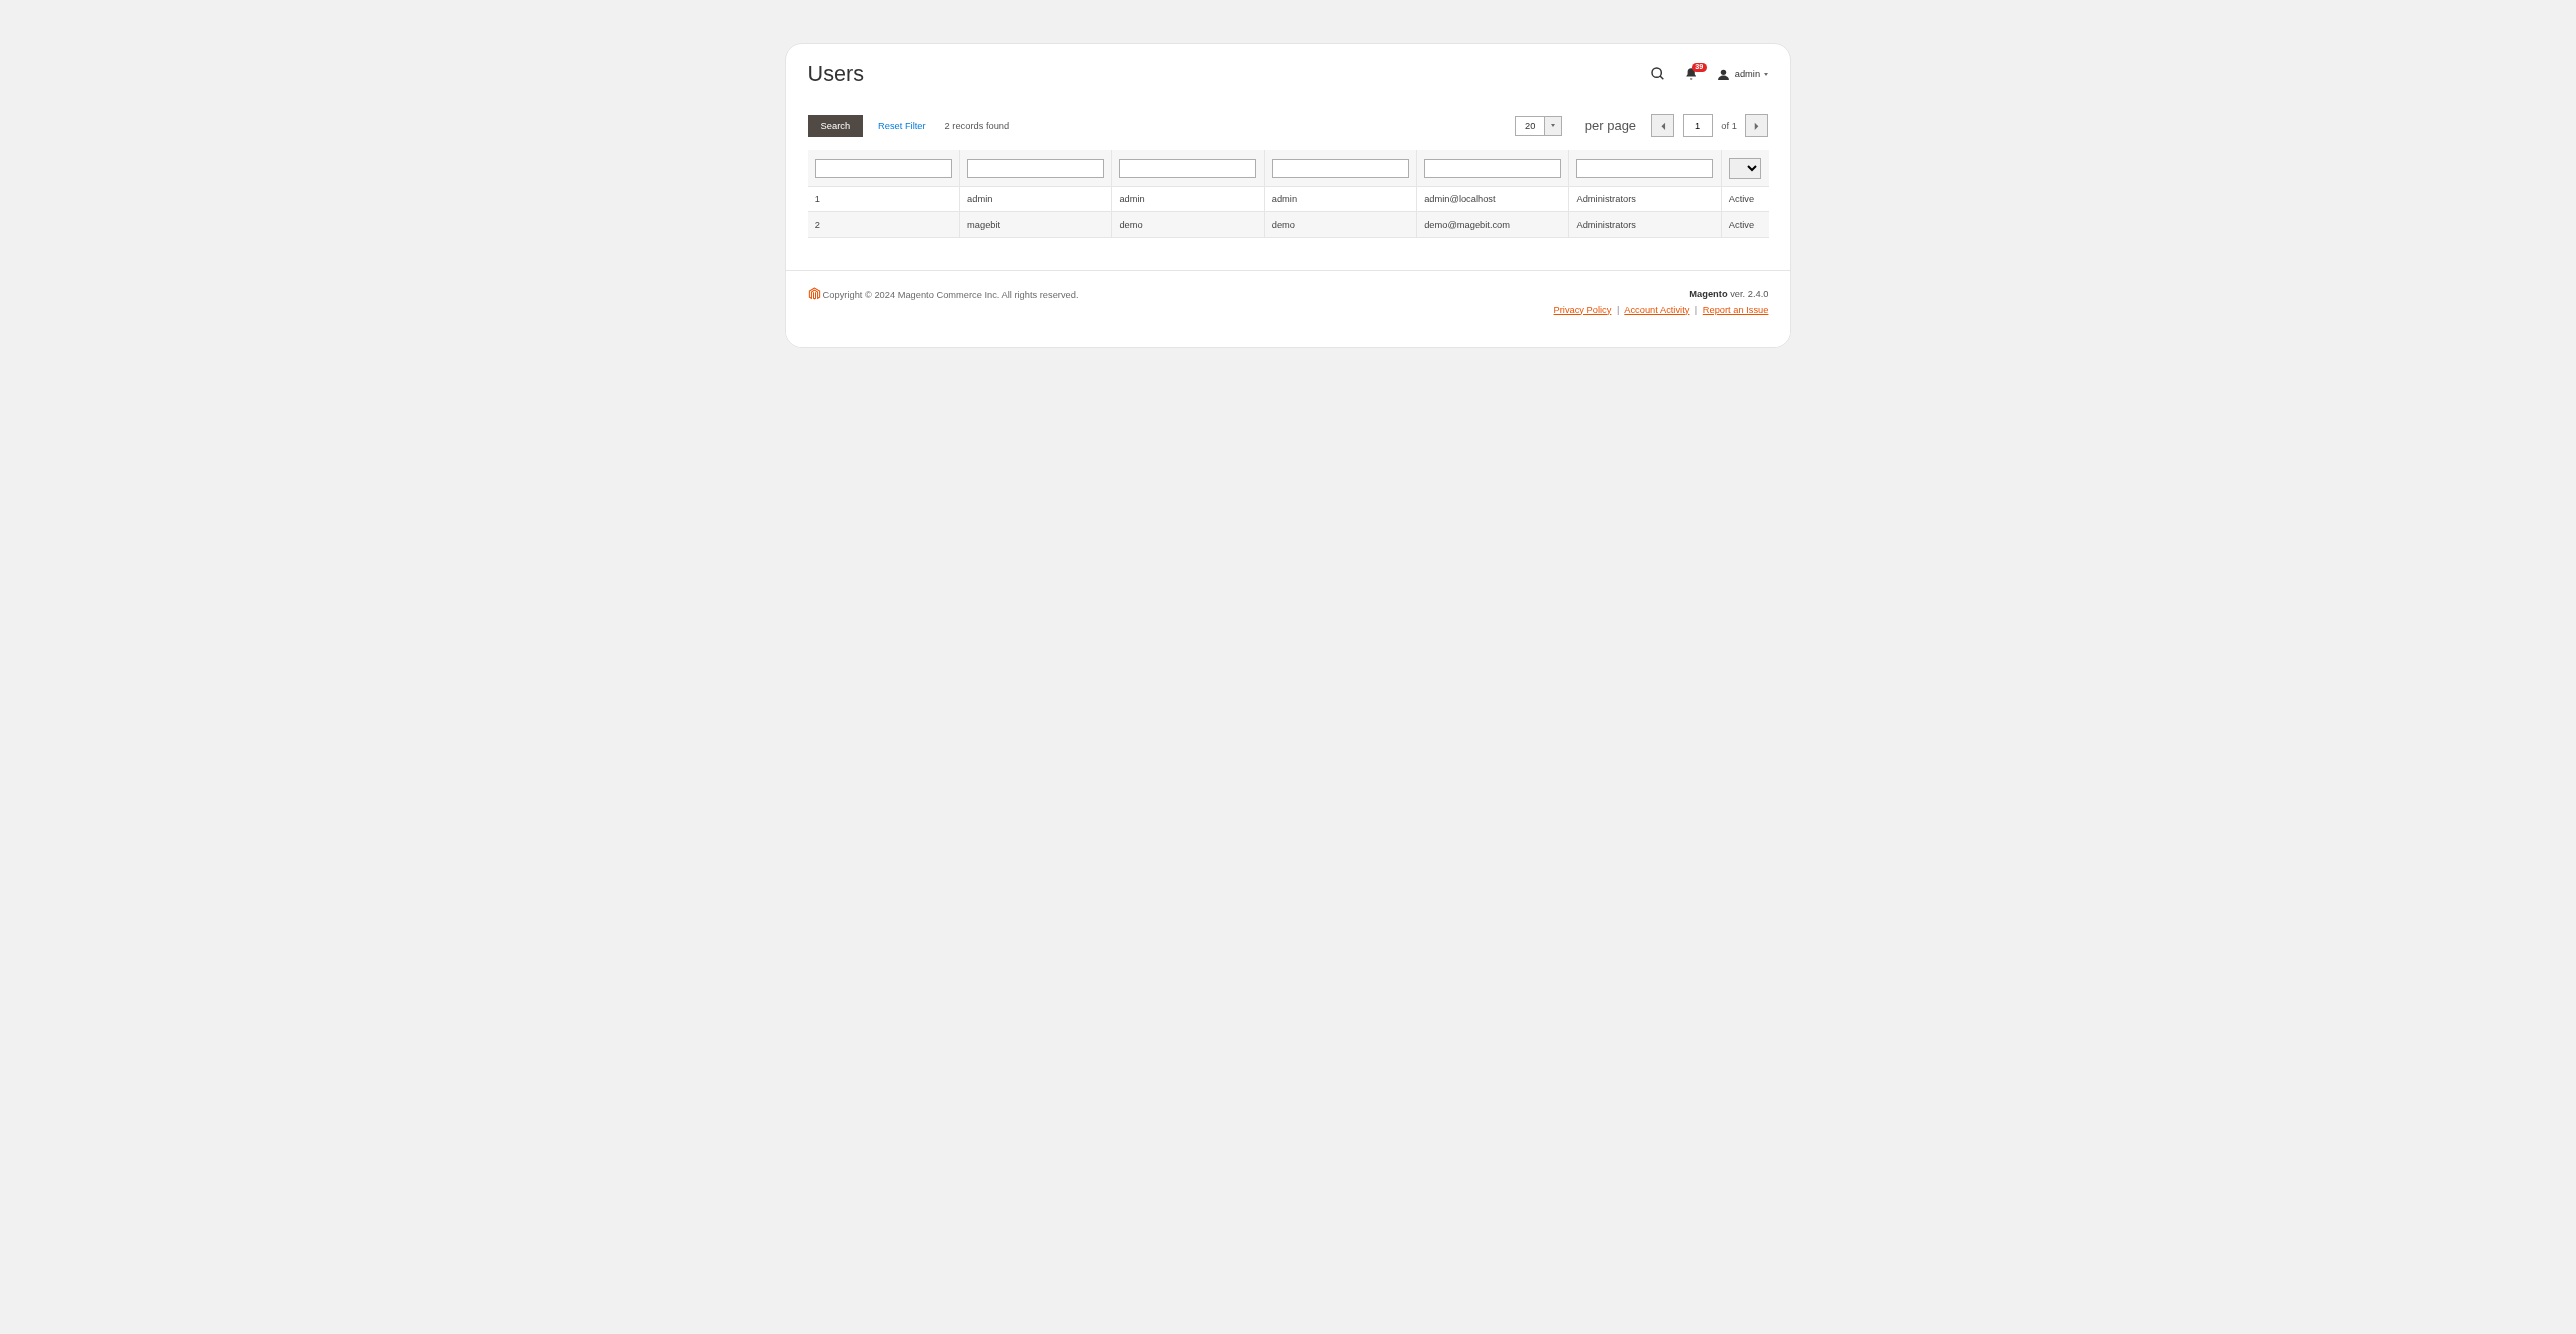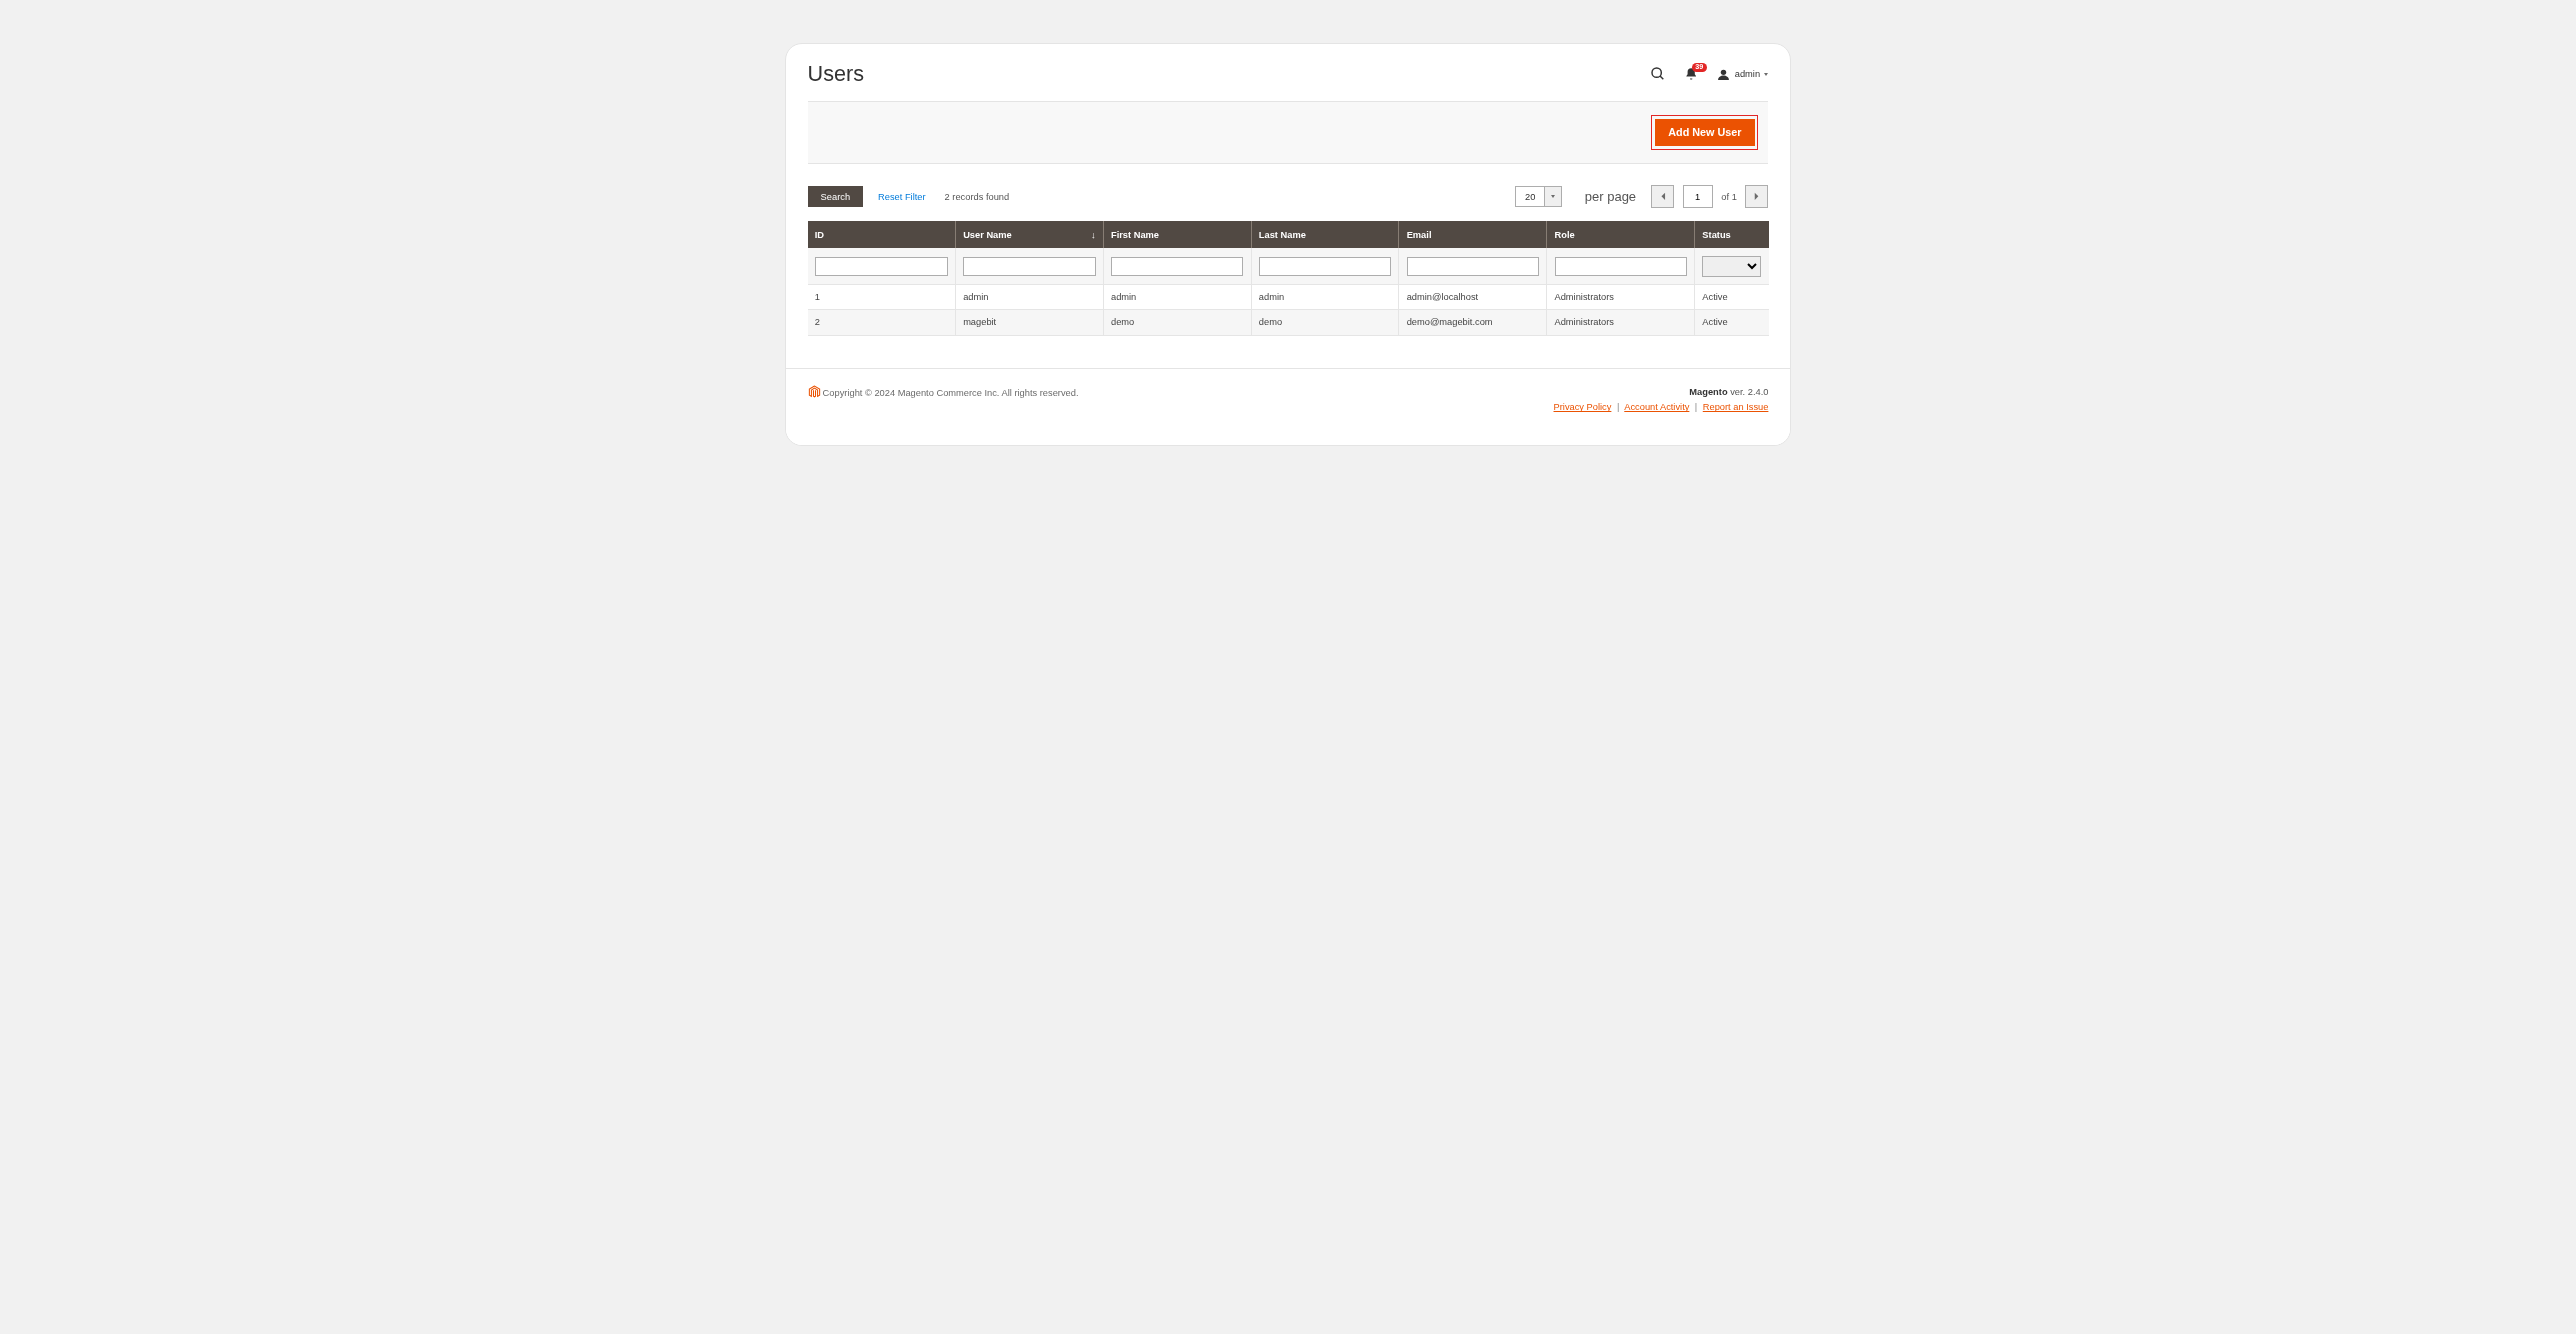--- a/index.html
+++ b/index.html
@@ -169,25 +169,20 @@
         <svg width="13" height="13" viewBox="0 0 24 24" fill="#333">
             <circle cx="12" cy="8" r="5"></circle>
             <path d="M2 22c0-5 5-8 10-8s10 3 10 8z"></path>
           </svg>
         <span class="user-name">admin</span>
         <span class="caret-down"></span>
       </span>
     </div>
   </div>
 
-  <div class="action-bar">
-    <div class="add-btn-wrap">
-      <button class="add-btn">Add New User</button>
-    </div>
-  </div>
 
   <div class="toolbar">
     <button class="search-btn">Search</button>
     <span class="reset-link">Reset Filter</span>
     <span class="records-found">2 records found</span>
     <span class="spacer"></span>
     <div class="per-page-group">
       <span class="per-page-box">
         <span class="per-page-val">20</span>
         <span class="per-page-btn">
@@ -207,32 +202,20 @@
       <span class="pager-btn">
         <svg width="5.8" height="8.6" viewBox="0 0 8 12" fill="#6b6b6b">
             <path d="M1 1l5 5-5 5z"></path>
           </svg>
       </span>
     </div>
   </div>
 
   <table class="grid">
     <thead>
-      <tr class="head">
-        <th class="col-id">ID</th>
-        <th class="col-user">
-          <span>User Name</span>
-          <span class="sort-arrow">↓</span>
-        </th>
-        <th class="col-first">First Name</th>
-        <th class="col-last">Last Name</th>
-        <th class="col-email">Email</th>
-        <th class="col-role">Role</th>
-        <th class="col-status">Status</th>
-      </tr>
       <tr class="filter">
         <th><input class="filter-input" style=""></th>
         <th><input class="filter-input" style=""></th>
         <th><input class="filter-input" style=""></th>
         <th><input class="filter-input" style=""></th>
         <th><input class="filter-input" style=""></th>
         <th><input class="filter-input" style=""></th>
         <th><select class="filter-select"><option></option></select></th>
       </tr>
     </thead>

